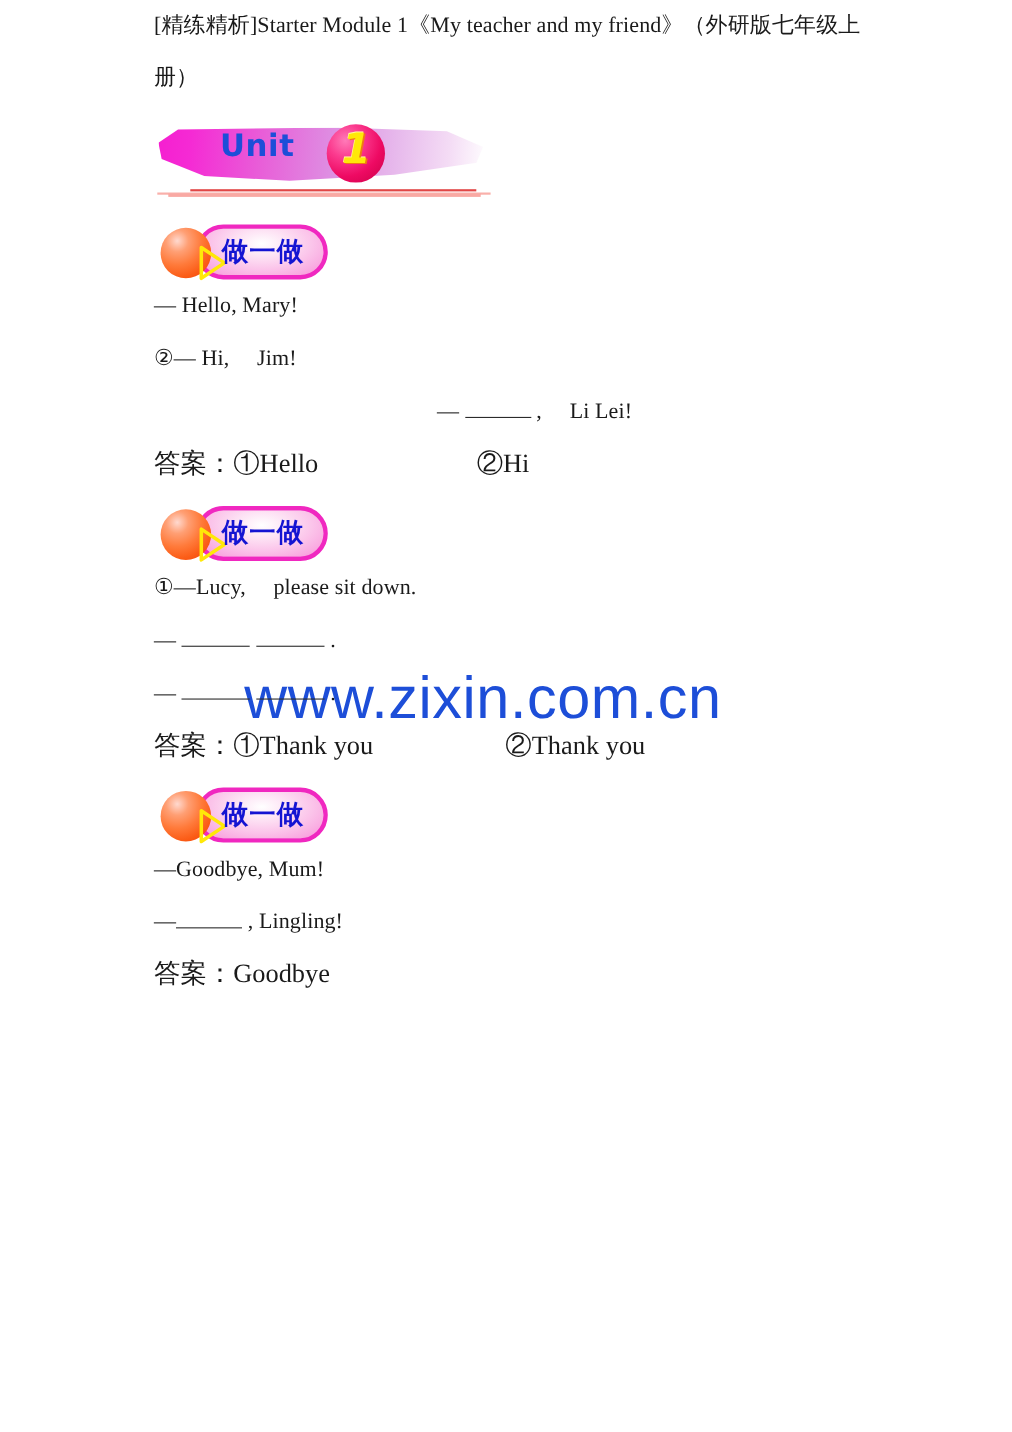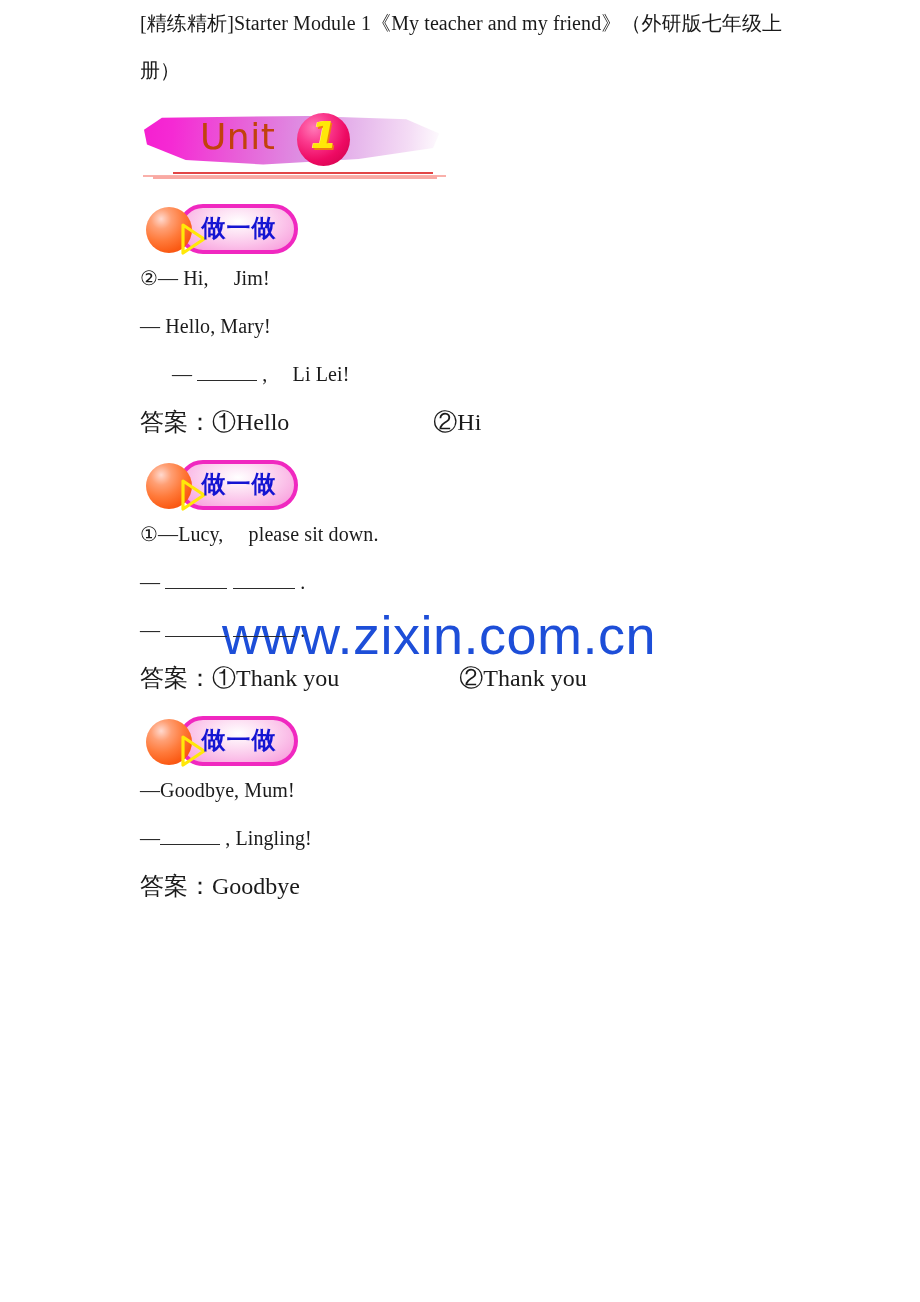--- a/index.html
+++ b/index.html
@@ -75,23 +75,23 @@
     clip-path: polygon(
         6% 3%, 55% 0%, 88% 6%, 99% 32%, 97% 58%,
         72% 78%, 40% 88%, 14% 80%, 1% 52%, 0% 25%);
     filter: blur(0.4px);
   }
   .unit-word {
     position: absolute;
     left: 60px;
     top: 6px;
     font-family: "DejaVu Sans", "Liberation Sans", sans-serif;
-    font-size: 36px;
-    font-weight: normal;
-    color: #c2410c;
+    font-size: 28px;
+    font-weight: bold;
+    color: #1d4ed8;
     letter-spacing: 0.5px;
   }
   .unit-circle {
     position: absolute;
     left: 157px;
     top: 3px;
     width: 53px;
     height: 53px;
     border-radius: 50%;
     background: radial-gradient(circle at 32% 28%,
@@ -205,21 +205,21 @@
     line-height: 1.25;
   }
 
   
   .line {
     font-size: 20px;
     line-height: 48px;
     white-space: pre;
     letter-spacing: 0.1px;
   }
-  .line.indent { padding-left: 32px; }
+  .line.indent { padding-left: 32px; text-align: center; }
   .blank {
     display: inline-block;
     border-bottom: 1.4px solid #2b2b2b;
     height: 0.95em;
     vertical-align: baseline;
   }
   .blank.w1 { width: 60px; }
   .blank.w2 { width: 62px; }
   .gap-sm { display: inline-block; width: 6px; }
   .answer { font-size: 24px; line-height: 48px; white-space: pre; }
@@ -250,23 +250,23 @@
       <div class="do-circle"></div>
       <span class="do-play">
         <svg width="46" height="46" viewBox="0 0 46 46">
           <polygon points="15,9 36,23 15,37" fill="none" stroke="#ffe808" stroke-width="3.2" stroke-linejoin="round"></polygon>
         </svg>
       </span>
       <div class="do-text">做一做</div>
     </div>
 
 
+    <div class="line"><span>— Hello, Mary!</span></div>
+
     <div class="line"><span>②— Hi,　 Jim!</span></div>
-
-    <div class="line"><span>— Hello, Mary!</span></div>
 
     <div class="line indent"><span>— </span><span class="blank w1"></span><span> ,　 Li Lei!</span></div>
 
     <div class="answer">答案：①Hello　　　　　　②Hi</div>
 
     <div class="do-badge">
       <div class="do-pill"></div>
       <div class="do-circle"></div>
       <span class="do-play">
         <svg width="46" height="46" viewBox="0 0 46 46">

